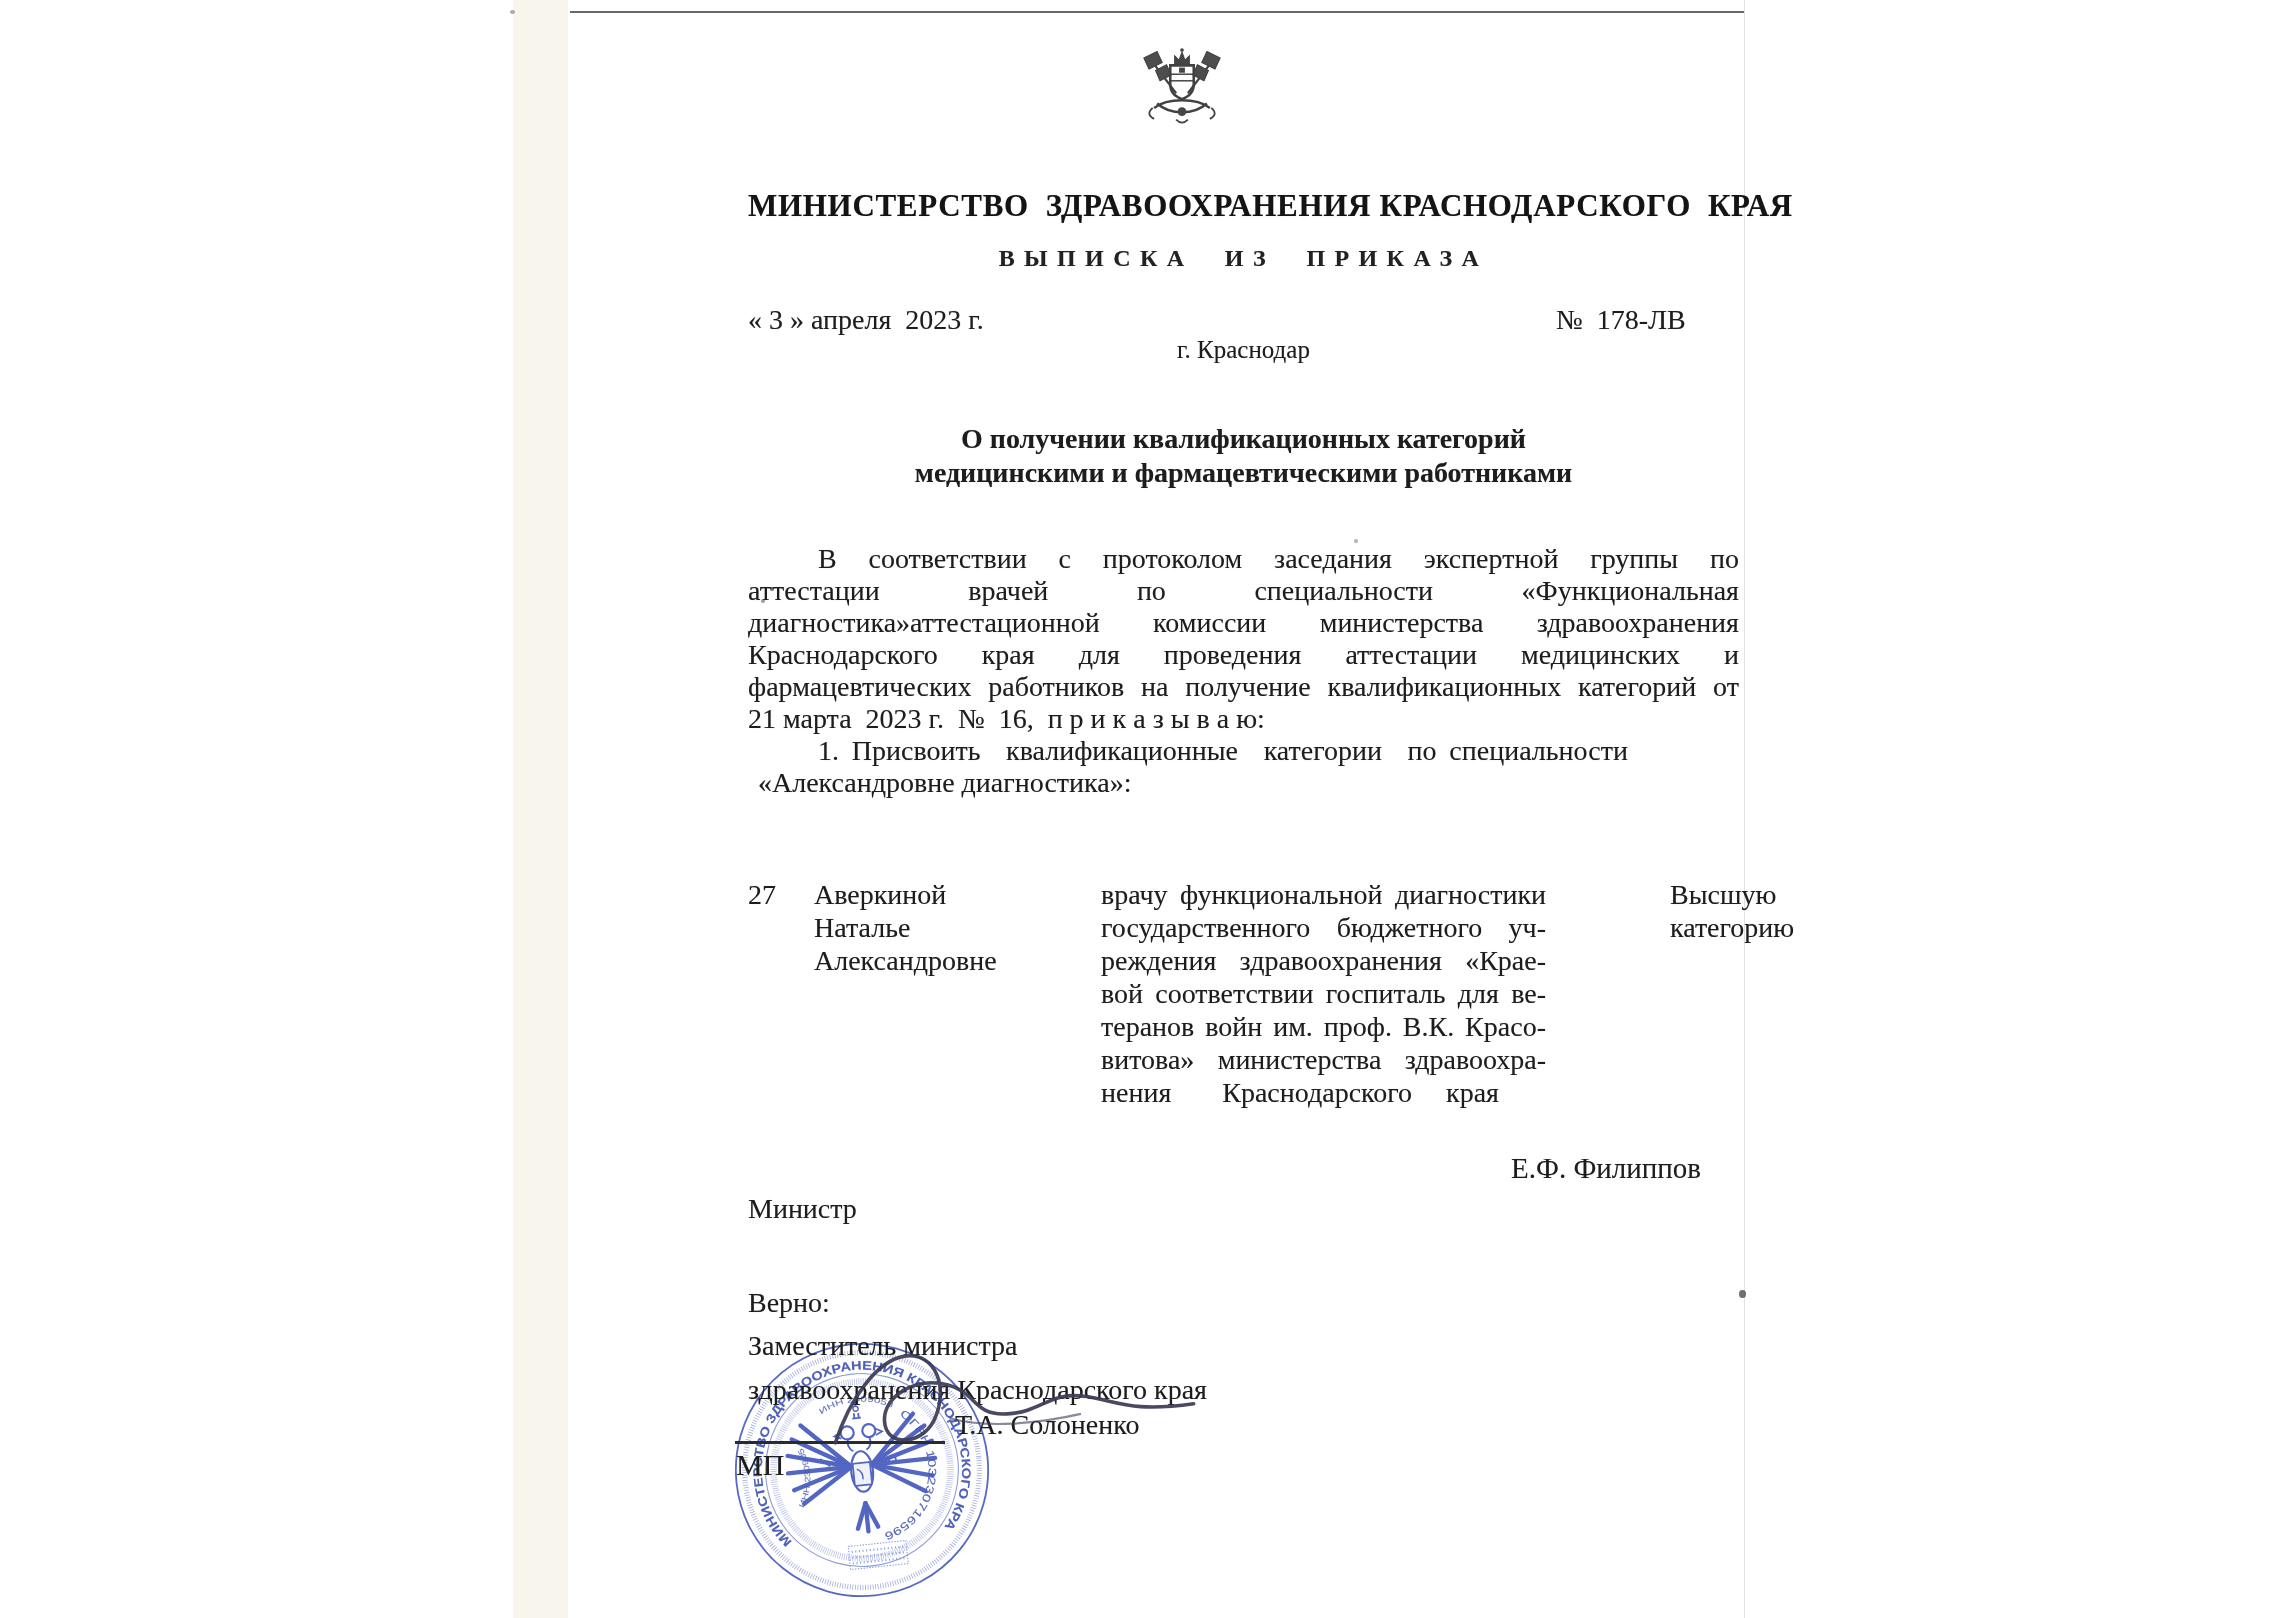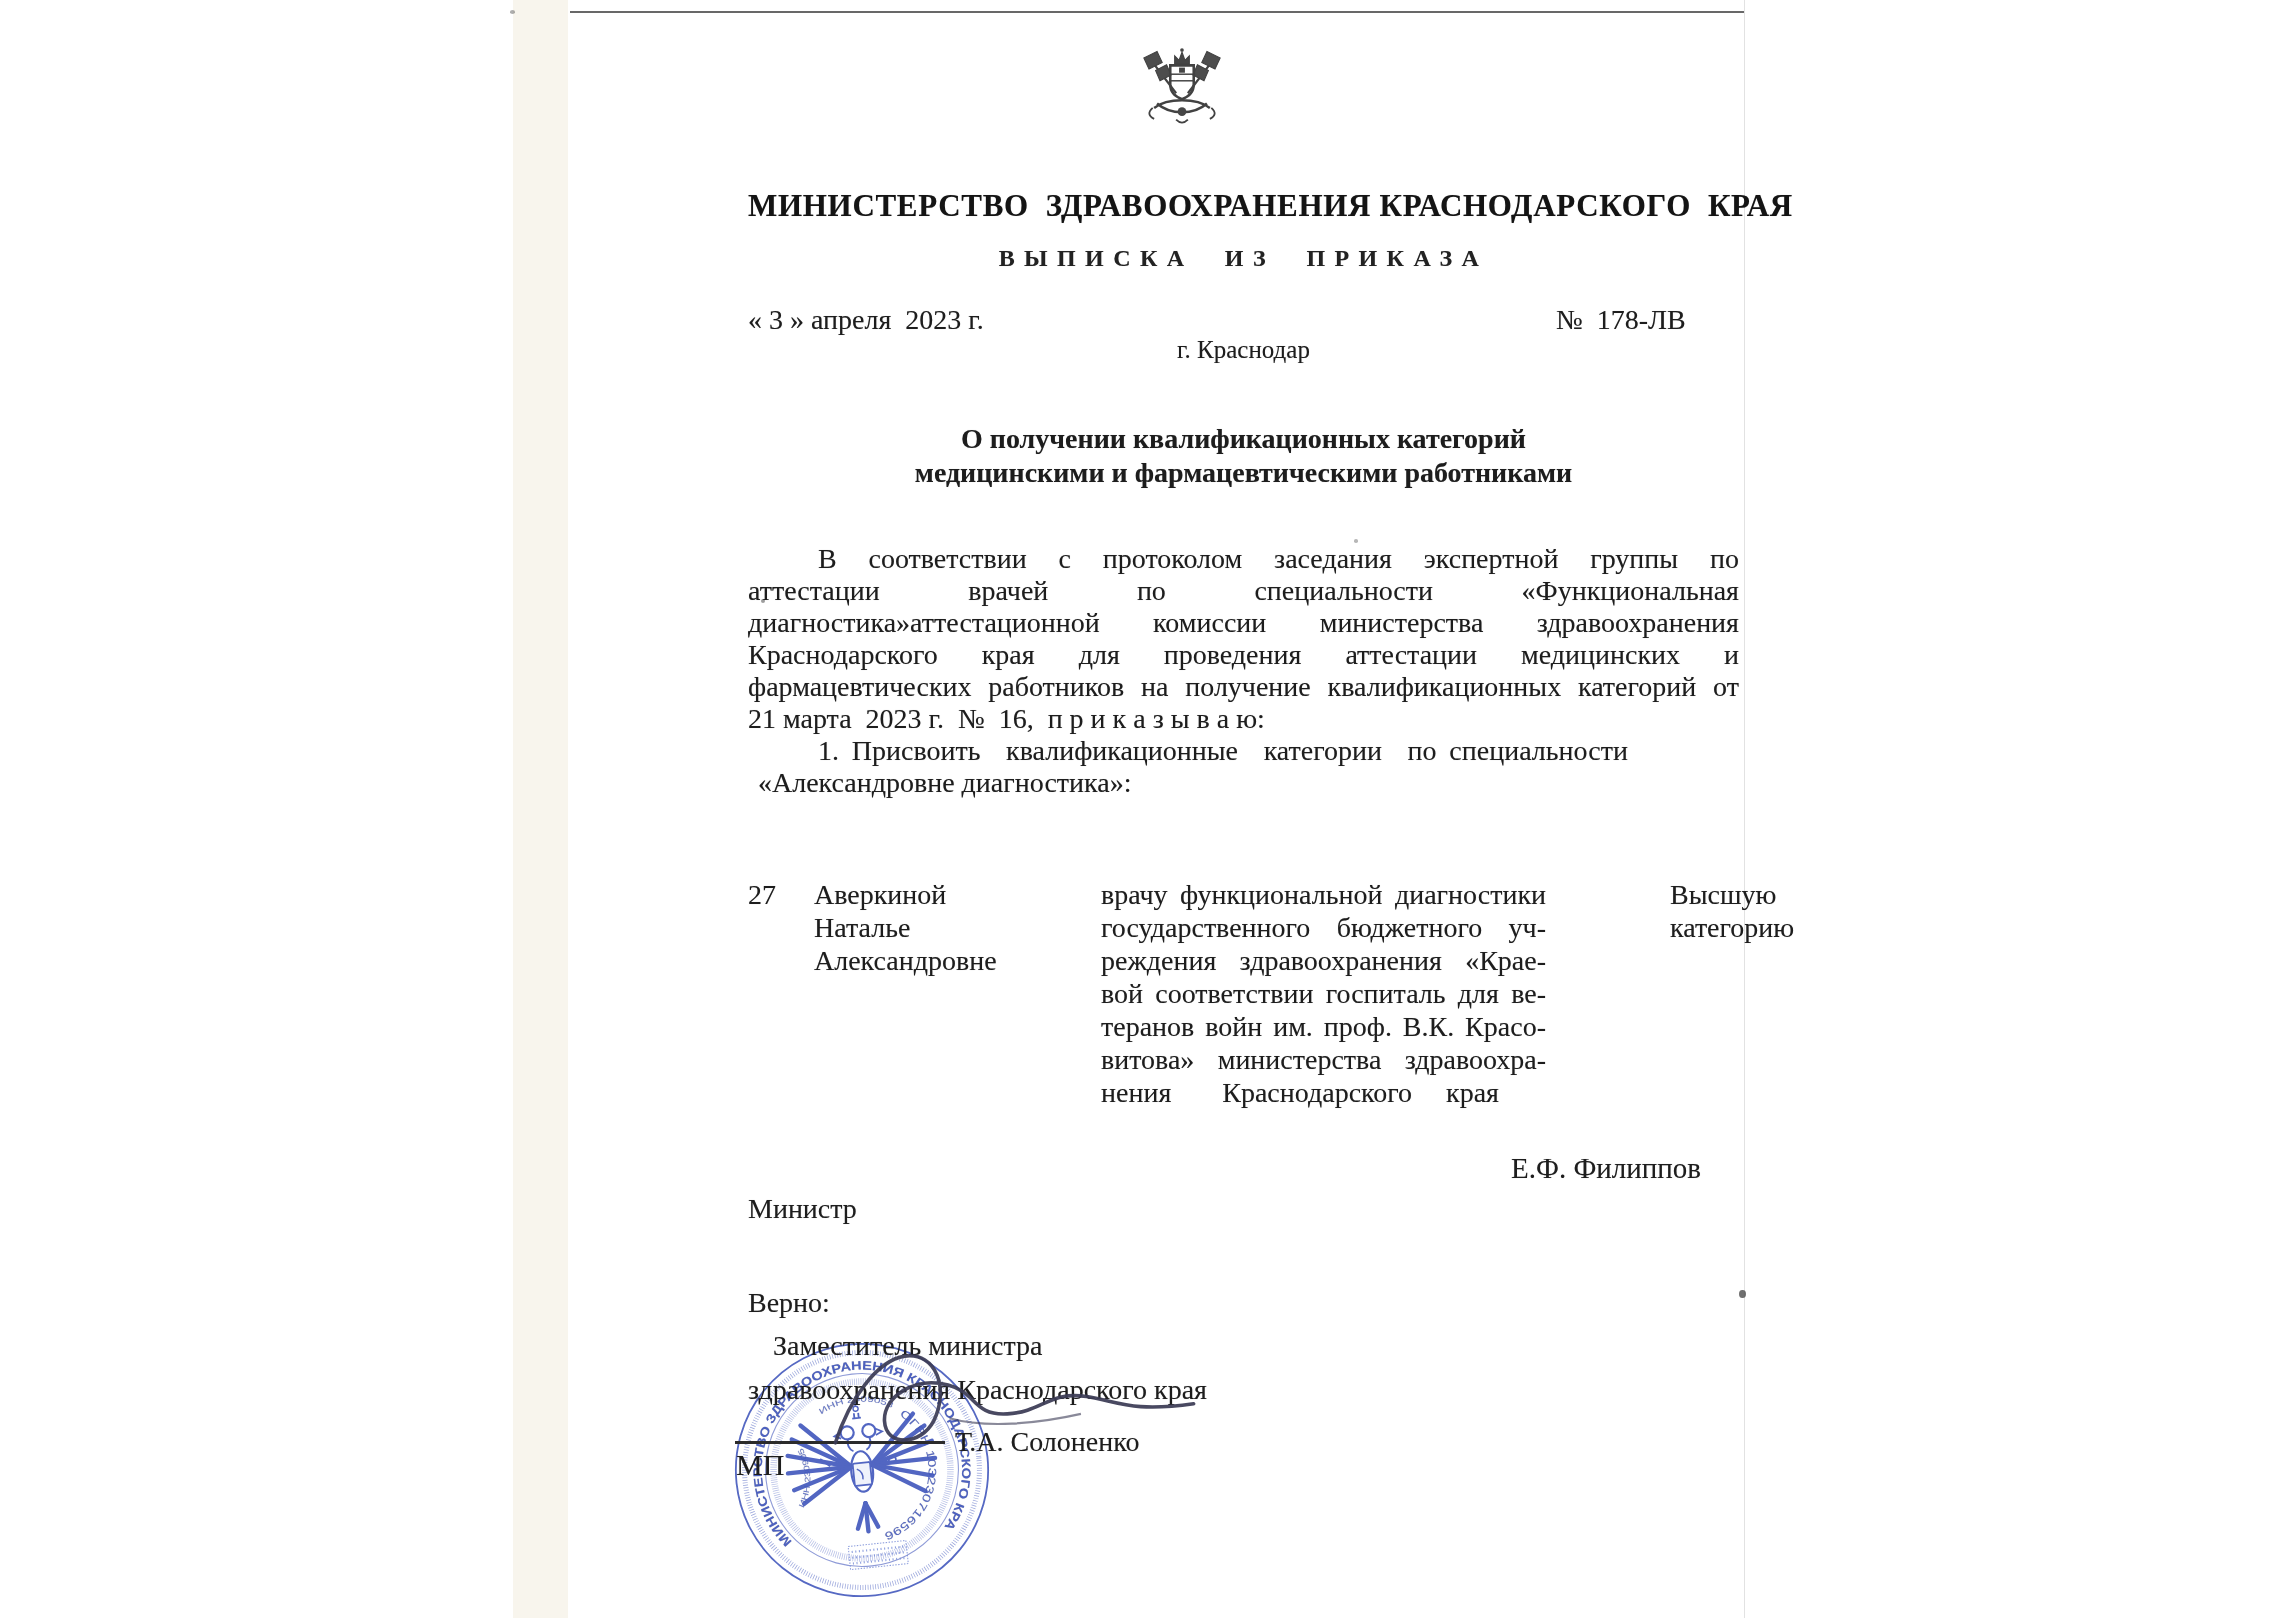--- a/index.html
+++ b/index.html
@@ -168,23 +168,23 @@
   </div>
   <div class="abs" style="left:1670px;top:878px;">
     <div class="line45">Высшую</div>
     <div class="line45">категорию</div>
   </div>
 
   <div class="abs" style="left:748px;top:1193px;font-size:28px;">Министр</div>
   <div class="abs" style="left:1511px;top:1152px;font-size:29px;">Е.Ф. Филиппов</div>
 
   <div class="abs z2" style="left:748px;top:1287px;font-size:28px;">Верно:</div>
-  <div class="abs z2" style="left:773px;top:1330px;font-size:28px;">Заместитель министра</div>
+  <div class="abs z2" style="left:748px;top:1330px;font-size:28px;">Заместитель министра</div>
   <div class="abs z2" style="left:748px;top:1374px;font-size:28px;">здравоохранения Краснодарского края</div>
-  <div class="abs z2" style="left:955px;top:1409px;font-size:28px;margin-top:17px;">Т.А. Солоненко</div>
+  <div class="abs z2" style="left:955px;top:1409px;font-size:28px;">Т.А. Солоненко</div>
   <div class="sigline"></div>
   <div class="abs" style="left:736px;top:1448px;font-size:30px;z-index:4;">МП</div>
 
   <div class="abs" style="left:717px;top:1325px;z-index:1;transform:rotate(-6deg);">
     <svg width="290" height="290" viewBox="0 0 400 400">
       <defs>
         <path id="ringPath" d="M 94,288 A 138,138 0 1 1 306,288" fill="none"></path>
         <path id="ogrnPath" d="M 259,130 A 92,92 0 0 1 216,291" fill="none"></path>
         <path id="innPathL" d="M 114,244 A 90,90 0 0 0 120,158" fill="none"></path>
         <path id="innPathR" d="M 152,118 A 98,98 0 0 1 248,118" fill="none"></path>

